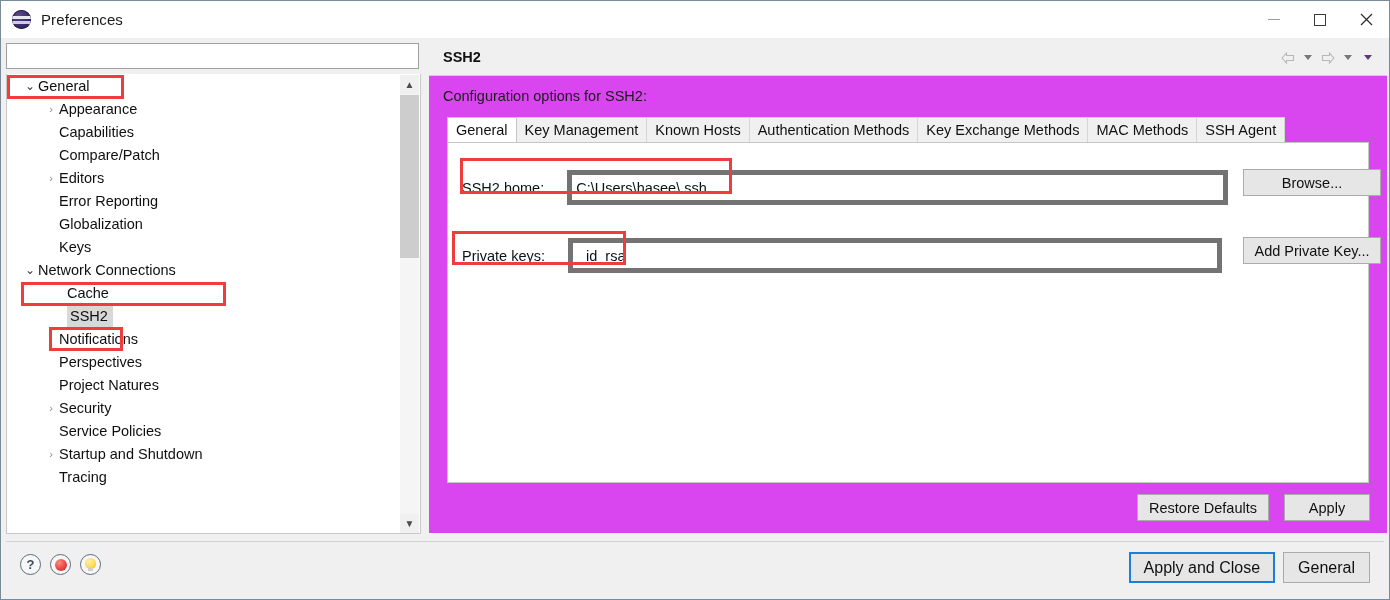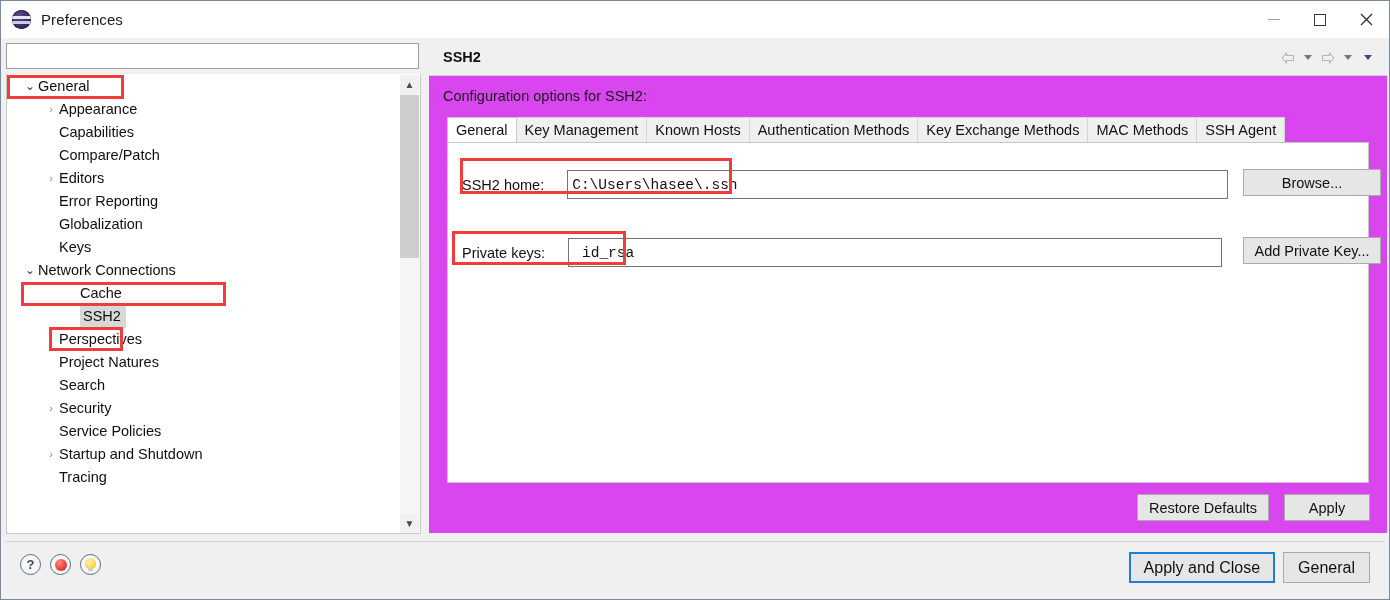--- a/index.html
+++ b/index.html
@@ -108,21 +108,21 @@
   }
   .tree-item .twisty {
     width: 16px; text-align: center;
     font-size: 11px; color: #8d8d8d;
     flex: 0 0 16px;
   }
   .tree-item .twisty.open { color: #3c3c3c; font-size: 12px; }
   .tree-item .lbl { padding-right: 4px; }
   .tree-item.level0 { padding-left: 15px; }
   .tree-item.level1 { padding-left: 36px; }
-  .tree-item.level2 { padding-left: 57px; text-align: right; }
+  .tree-item.level2 { padding-left: 44px; text-align: right; }
   .tree-item.selected .lbl {
     background: #d8d8d8;
     padding-left: 3px; padding-right: 5px;
   }
 
   
   .vscroll {
     position: absolute; right: 1px; top: 1px;
     width: 19px; height: 458px;
     background: #f5f5f5;
@@ -217,27 +217,27 @@
     display: flex; align-items: center;
   }
   .form-row.r1 { left: 14px; top: 27px; }
   .form-row.r2 { left: 14px; top: 95px; }
   .field-label {
     font-size: 14.5px; color: #111;
     margin-right: 23px;
     white-space: nowrap;
   }
   .text-input {
-    height: 29px;
-    border: 1px solid #737373;
+    height: 35px;
+    border: 5px solid #737373;
     background: #ffffff;
     font-size: 14.5px; color: #111;
     line-height: 23px;
     padding: 0 4px;
-    font-family: Liberation Mono, monospace;
+    font-family: Liberation Sans, sans-serif;
     outline: none;
   }
   .text-input.home { width: 661px; }
   .text-input.keys { width: 654px; padding-left: 13px; }
 
   .side-btn {
     position: absolute;
     height: 27px;
     min-width: 138px;
     background: #e6e6e6;
@@ -393,29 +393,29 @@
           <div class="tree-item level2">
             <span class="twisty"></span>
             <span class="lbl">Cache</span>
           </div>
           <div class="tree-item level2 selected">
             <span class="twisty"></span>
             <span class="lbl">SSH2</span>
           </div>
           <div class="tree-item level1">
             <span class="twisty"></span>
+            <span class="lbl">Notifications</span>
+          </div>
+          <div class="tree-item level1">
+            <span class="twisty"></span>
             <span class="lbl">Perspectives</span>
           </div>
           <div class="tree-item level1">
             <span class="twisty"></span>
             <span class="lbl">Project Natures</span>
-          </div>
-          <div class="tree-item level1">
-            <span class="twisty"></span>
-            <span class="lbl">Search</span>
           </div>
           <div class="tree-item level1">
             <span class="twisty">›</span>
             <span class="lbl">Security</span>
           </div>
           <div class="tree-item level1">
             <span class="twisty"></span>
             <span class="lbl">Service Policies</span>
           </div>
           <div class="tree-item level1">

